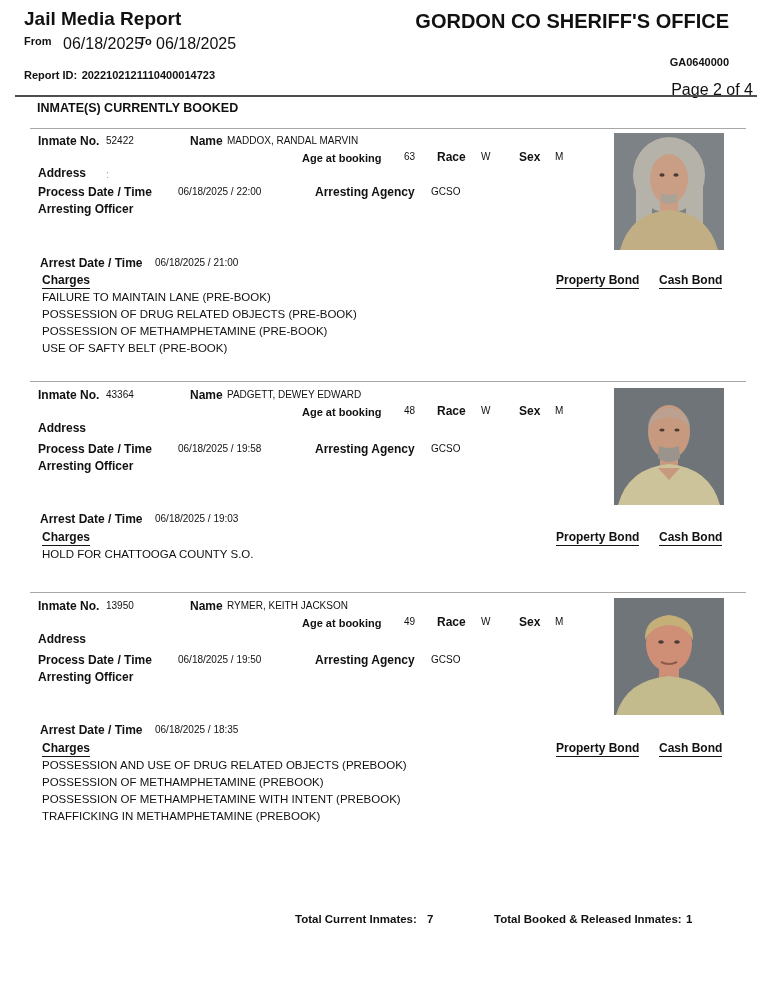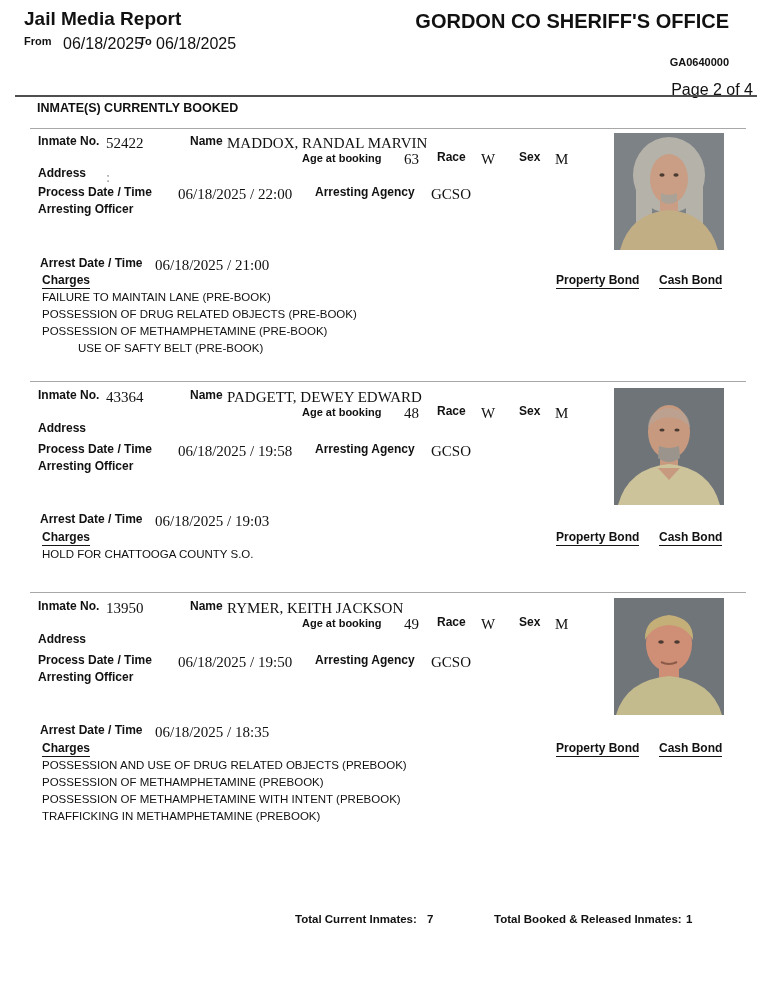--- a/index.html
+++ b/index.html
@@ -17,21 +17,21 @@
   .office{font-size:20px;font-weight:bold;text-align:right;}
   .ori{font-size:11px;font-weight:bold;text-align:right;margin-top:22px;}
   .meta-b{font-size:11px;font-weight:bold;}
   .meta-i{font-size:11px;font-style:italic;}
   .meta{font-size:16px;}
   .rule{position:absolute;height:0;border-top:2px solid #4f4f4f;}
   .section-title{font-size:12.5px;font-weight:bold;}
   .inmate-block{position:absolute;left:0;width:773px;padding-left:44px;}
   .topline{position:absolute;left:30px;top:0;width:716px;height:1px;background:#a8a8a8;}
   .lb{font-size:12px;font-weight:bold;}
-  .lv{font-size:15px;font-family:Liberation Serif, serif;}
+  .lv{font-size:10px;}
   .sm-lb{font-size:11px;font-weight:bold;}
   .chg{font-size:11.5px;}
   .und{border-bottom:1.5px solid #151515;padding-bottom:0px;}
   .addr-val{color:#9a9a9a;}
   .photo{position:absolute;width:110px;height:117px;}
   .tot-b{font-size:11.5px;font-weight:bold;}
 </style>
 </head>
 <body>
 
@@ -39,20 +39,24 @@
 
   <div class="abs title" style="left:24px;top:8px;">Jail Media Report</div>
   <span class="abs meta-b" style="left:24px;top:35px;">From</span>
   <span class="abs meta" style="left:63px;top:35px;">06/18/2025</span>
   <span class="abs meta-b" style="left:139px;top:35px;">To</span>
   <span class="abs meta" style="left:156px;top:35px;">06/18/2025</span>
 
   <div class="abs office" style="right:44px;top:10px;">GORDON CO SHERIFF'S OFFICE</div>
   <div class="abs ori" style="right:44px;top:34px;">GA0640000</div>
 
+  <div class="abs" style="left:24px;top:65px;">
+    <span class="meta-b">Report ID:</span>
+    <span class="meta-b">2022102121110400014723</span>
+  </div>
   <div class="abs meta" style="right:20px;top:81px;">Page 2 of 4</div>
 
   <div class="rule" style="left:15px;top:95px;width:742px;"></div>
 
   <div class="abs section-title" style="left:37px;top:101px;">INMATE(S) CURRENTLY BOOKED</div>
 
   <div class="inmate-block" style="top:128px;height:253px;">
     <div class="topline"></div>
     <span class="abs lb" style="left:38px;top:7px;">Inmate No.</span>
     <span class="abs lv" style="left:106px;top:7px;">52422</span>
@@ -93,21 +97,21 @@
     <span class="abs lv" style="left:155px;top:129px;">06/18/2025  /  21:00</span>
 
     <span class="abs lb und" style="left:42px;top:146px;">Charges</span>
     <span class="abs lb und" style="left:556px;top:146px;">Property Bond</span>
     <span class="abs lb und" style="left:659px;top:146px;">Cash Bond</span>
 
     <div>
       <div class="abs chg" style="left:42px;top:163px;">FAILURE TO MAINTAIN LANE (PRE-BOOK)</div>
       <div class="abs chg" style="left:42px;top:180px;">POSSESSION  OF DRUG RELATED OBJECTS (PRE-BOOK)</div>
       <div class="abs chg" style="left:42px;top:197px;">POSSESSION OF METHAMPHETAMINE (PRE-BOOK)</div>
-      <div class="abs chg" style="left:42px;top:214px;margin-left:36px;">USE OF SAFTY BELT (PRE-BOOK)</div>
+      <div class="abs chg" style="left:42px;top:214px;">USE OF SAFTY BELT (PRE-BOOK)</div>
     </div>
   </div>
 
   <div class="inmate-block" style="top:381px;height:211px;">
     <div class="topline"></div>
     <span class="abs lb" style="left:38px;top:8px;">Inmate No.</span>
     <span class="abs lv" style="left:106px;top:8px;">43364</span>
     <span class="abs lb" style="left:190px;top:8px;">Name</span>
     <span class="abs lv" style="left:227px;top:8px;">PADGETT, DEWEY EDWARD</span>
 

